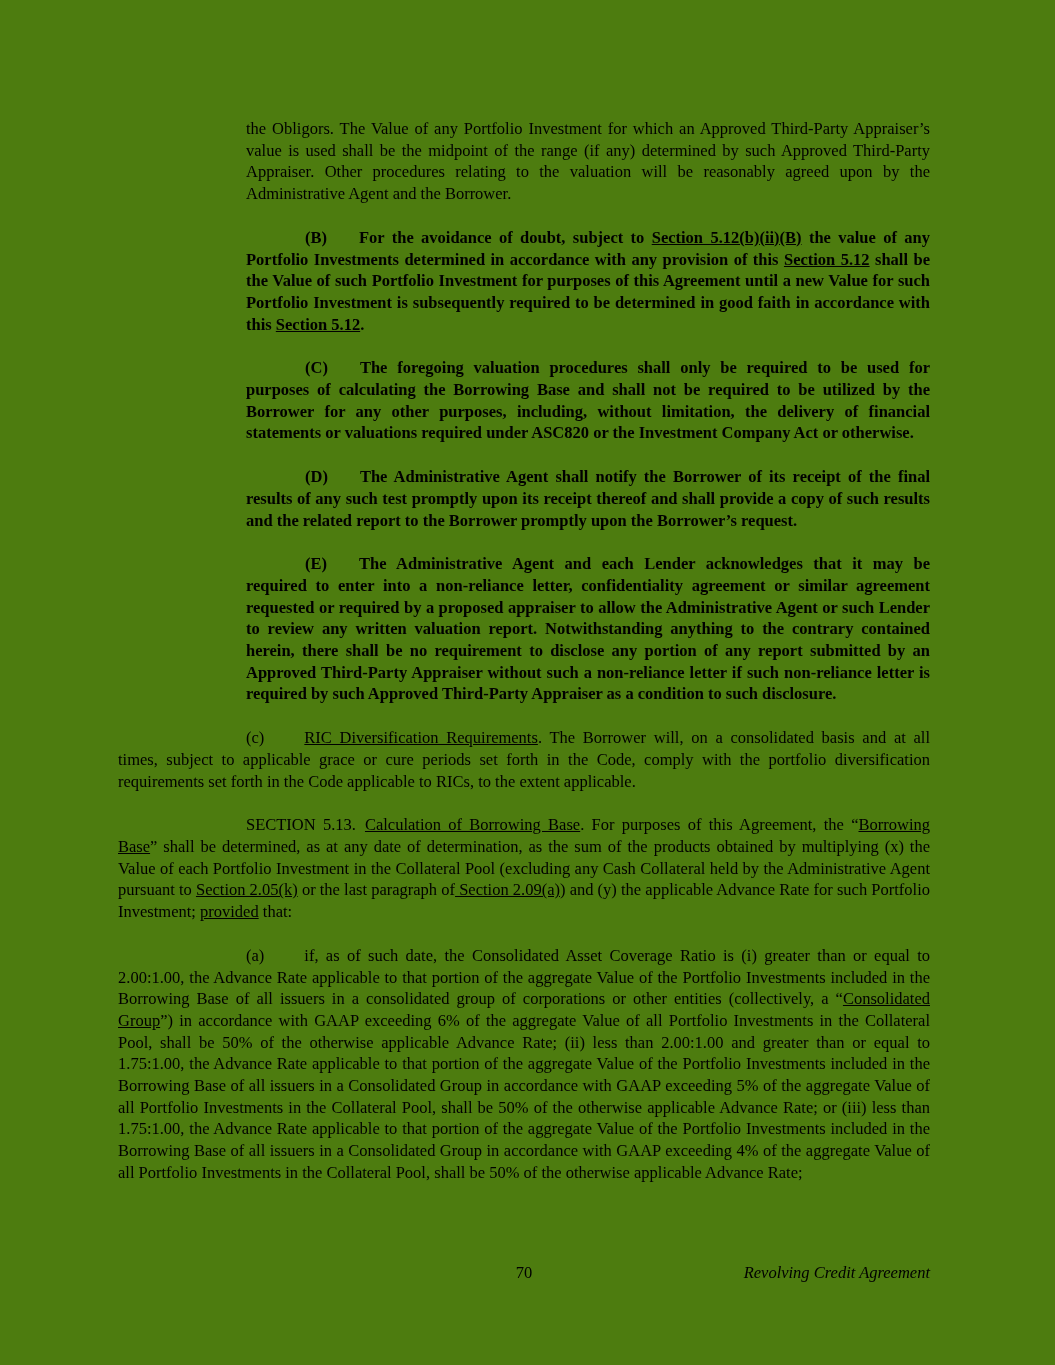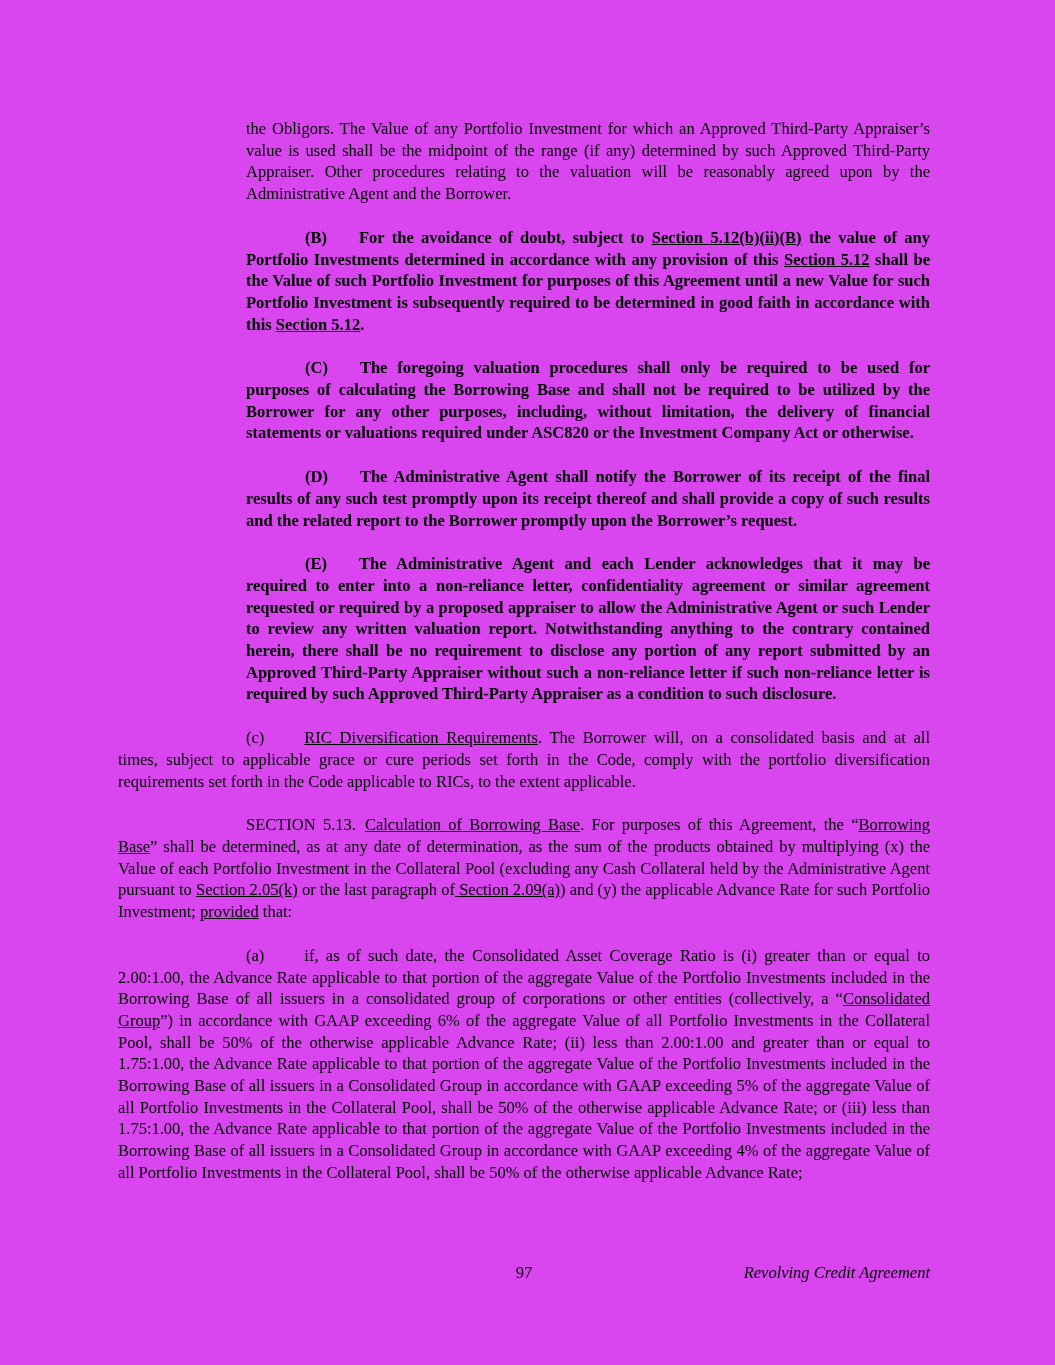--- a/index.html
+++ b/index.html
@@ -1,20 +1,20 @@
 <!DOCTYPE html>
 <html><head>
 <meta charset="utf-8">
 <style>
   html, body { margin: 0; padding: 0; background: #ffffff; }
   .page {
     position: relative;
     width: 1055px;
     height: 1365px;
-    background: #d946ef;
+    background: #4d7c0f;
     color: #000000;
     font-family: "Liberation Serif", "DejaVu Serif", serif;
     font-size: 16.5px;
     line-height: 21.7px;
     overflow: hidden;
   }
   .content {
     position: absolute;
     left: 118px;
     top: 118px;
@@ -70,16 +70,16 @@
 
     <p class="para fl-indent-lg"><span>(c)</span><span class="tab-lg"></span><span class="u">RIC Diversification Requirements</span><span>.  The Borrower will, on a consolidated basis and at all times, subject to applicable grace or cure periods set forth in the Code, comply with the portfolio diversification requirements set forth in the Code applicable to RICs, to the extent applicable.</span></p>
 
     <p class="para fl-indent-lg"><span>SECTION 5.13.</span><span class="tab-sm"></span><span class="u">Calculation of Borrowing Base</span><span>.  For purposes of this Agreement, the “</span><span class="u">Borrowing Base</span><span>” shall be determined, as at any date of determination, as the sum of the products obtained by multiplying (x) the Value of each Portfolio Investment in the Collateral Pool (excluding any Cash Collateral held by the Administrative Agent pursuant to </span><span class="u">Section 2.05(k)</span><span> or the last paragraph of</span><span class="u"> Section 2.09(a)</span><span>) and (y) the applicable Advance Rate for such Portfolio Investment; </span><span class="u">provided</span><span> that:</span></p>
 
     <p class="para fl-indent-lg"><span>(a)</span><span class="tab-lg"></span><span>if, as of such date, the Consolidated Asset Coverage Ratio is (i) greater than or equal to 2.00:1.00, the Advance Rate applicable to that portion of the aggregate Value of the Portfolio Investments included in the Borrowing Base of all issuers in a consolidated group of corporations or other entities (collectively, a “</span><span class="u">Consolidated Group</span><span>”) in accordance with GAAP exceeding 6% of the aggregate Value of all Portfolio Investments in the Collateral Pool, shall be 50% of the otherwise applicable Advance Rate; (ii) less than 2.00:1.00 and greater than or equal to 1.75:1.00, the Advance Rate applicable to that portion of the aggregate Value of the Portfolio Investments included in the Borrowing Base of all issuers in a Consolidated Group in accordance with GAAP exceeding 5% of the aggregate Value of all Portfolio Investments in the Collateral Pool, shall be 50% of the otherwise applicable Advance Rate; or (iii) less than 1.75:1.00, the Advance Rate applicable to that portion of the aggregate Value of the Portfolio Investments included in the Borrowing Base of all issuers in a Consolidated Group in accordance with GAAP exceeding 4% of the aggregate Value of all Portfolio Investments in the Collateral Pool, shall be 50% of the otherwise applicable Advance Rate;</span></p>
 
   </div>
 
   <div class="footer">
-    <span class="page-num">97</span>
+    <span class="page-num">70</span>
     <span class="doc-title">Revolving Credit Agreement</span>
   </div>
 </div>
 
 </body></html>

